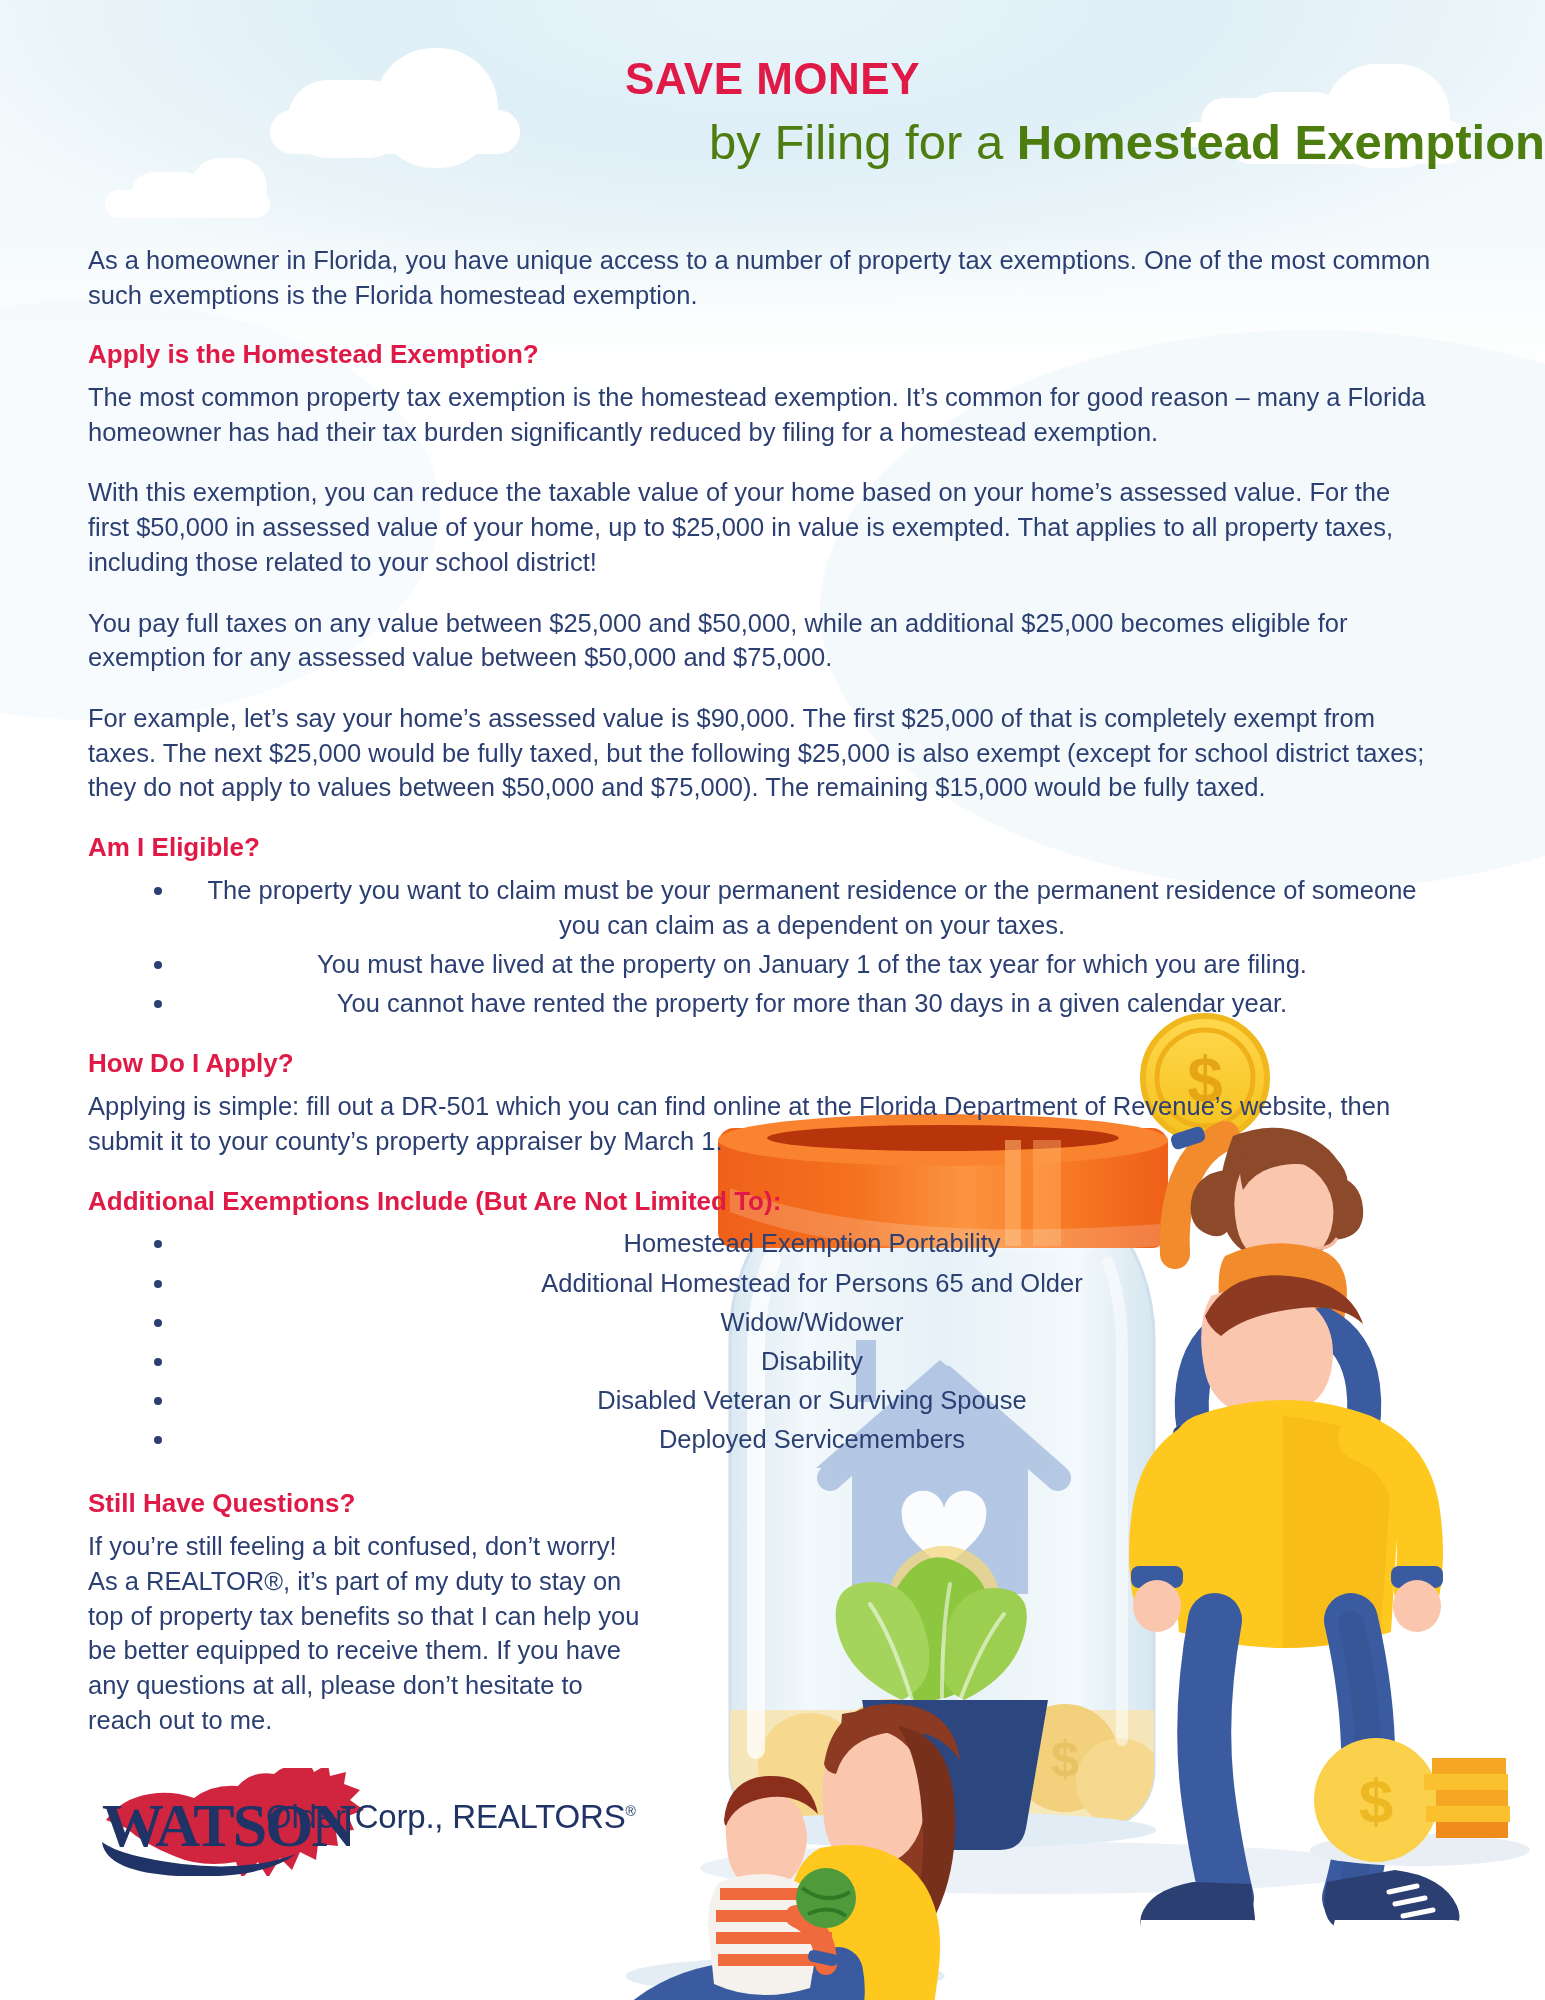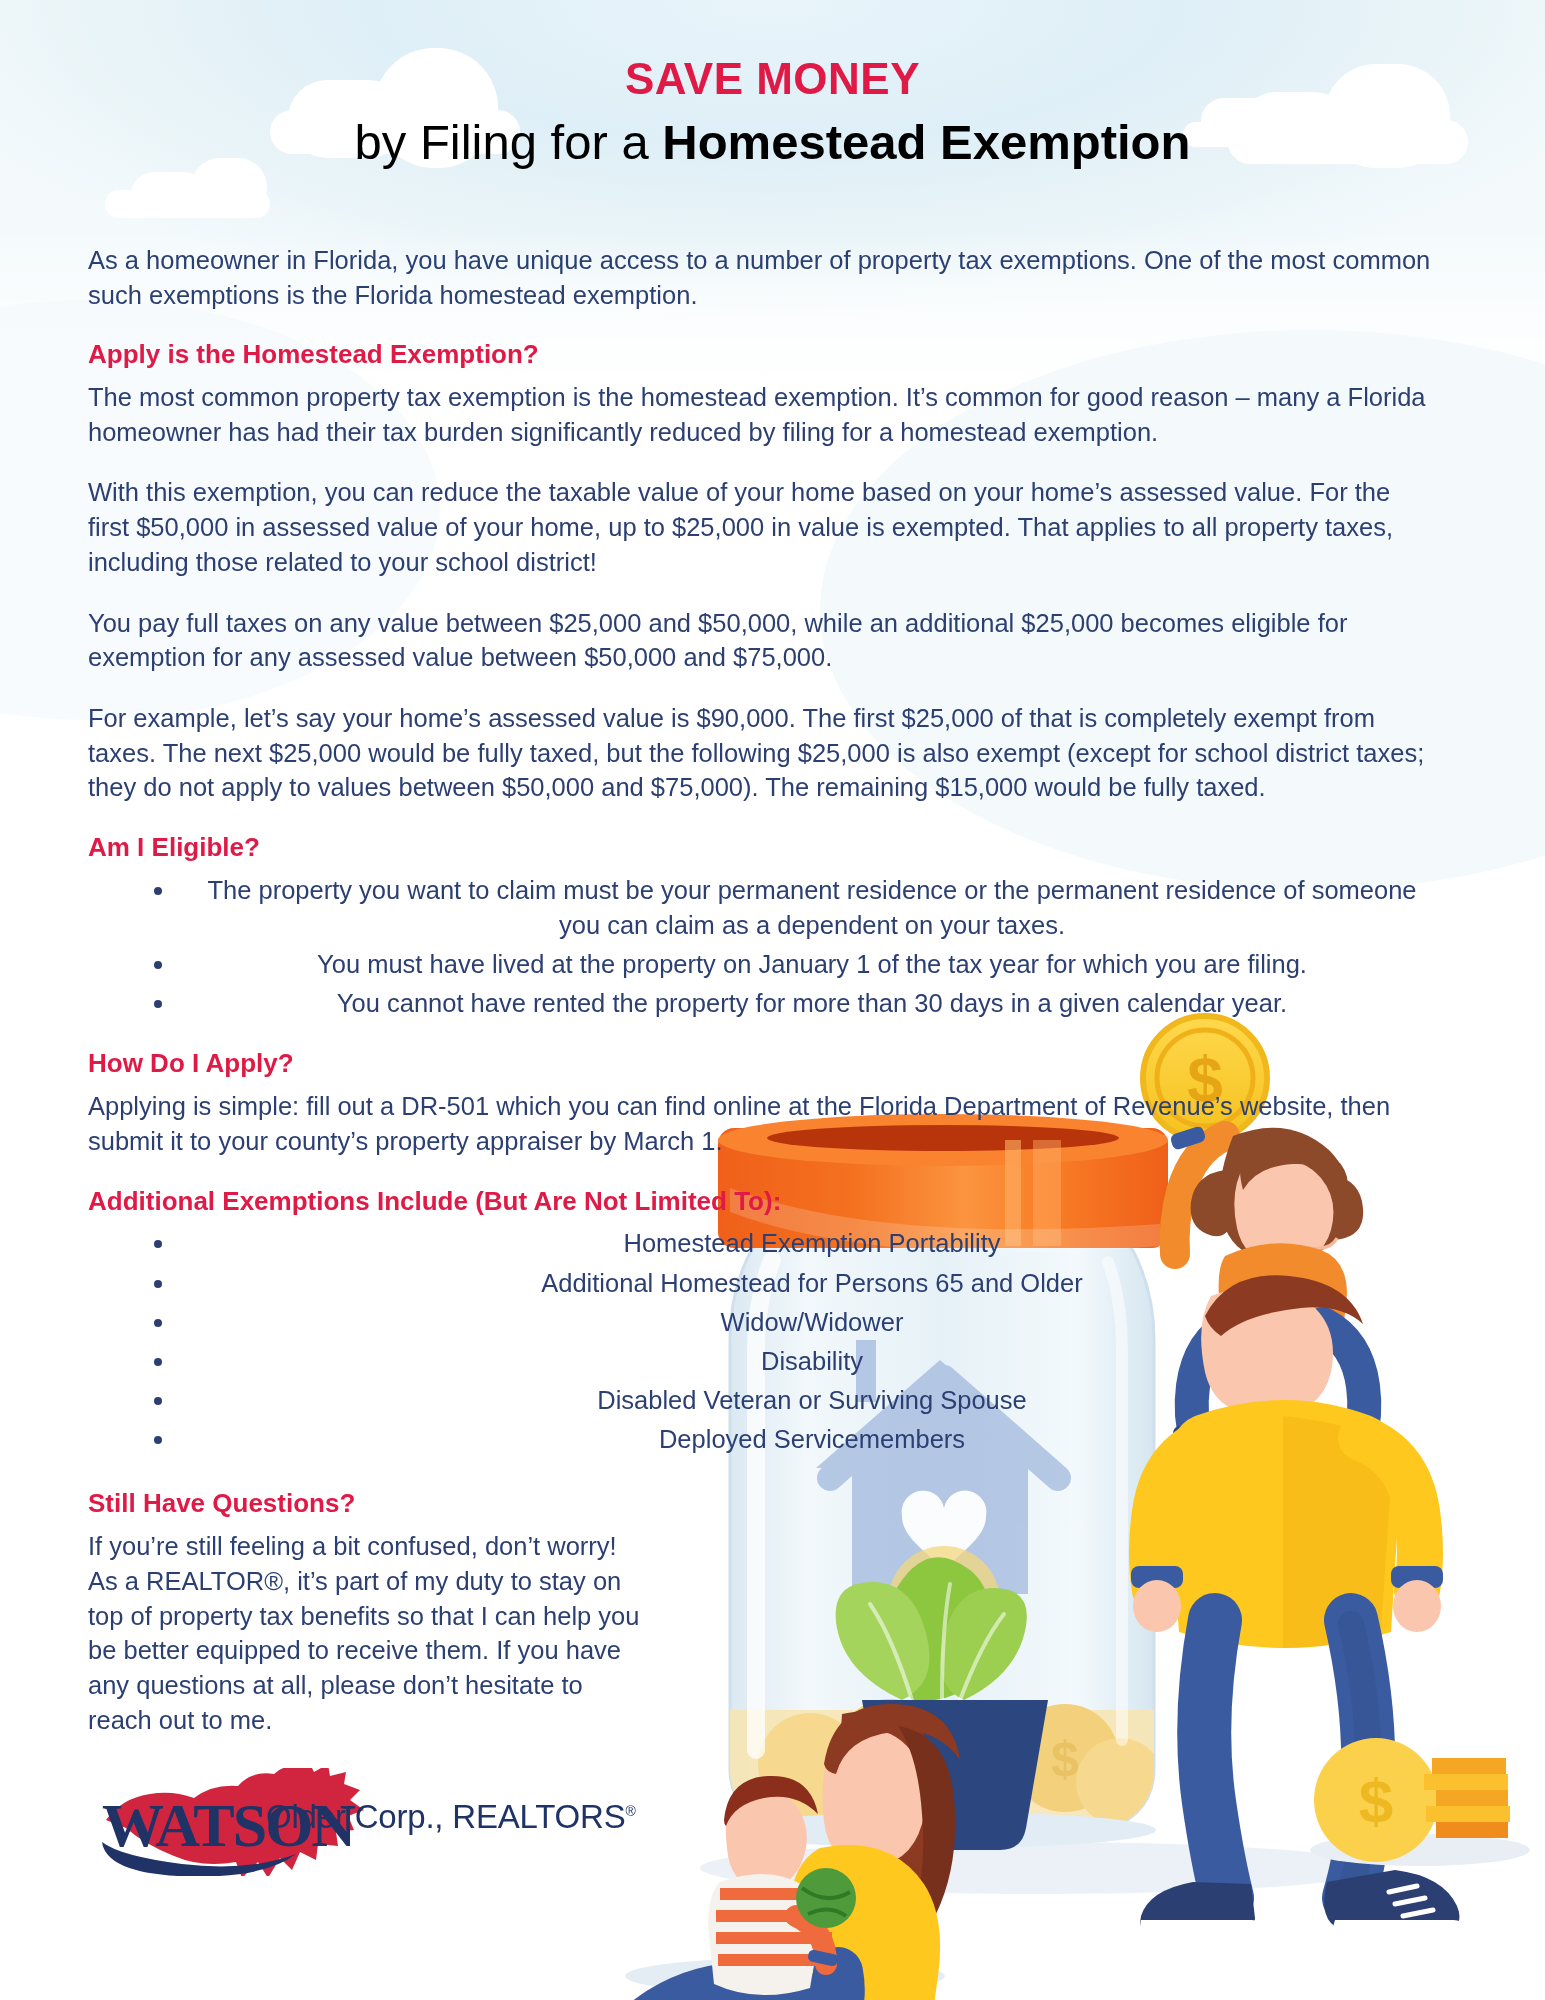--- a/index.html
+++ b/index.html
@@ -70,22 +70,23 @@
     font-size: 44px;
     font-weight: 700;
     letter-spacing: 0.5px;
     color: #e01a46;
     line-height: 1.05;
   }
   .title-sub {
     margin-top: 12px;
     font-size: 49px;
     font-weight: 400;
-    color: #000000;
+    color: #4d7c0f;
     line-height: 1.15;
+    text-align: right;
   }
   .title-sub b { font-weight: 700; }
 
   
   .content {
     position: absolute;
     left: 88px;
     top: 243px;
     width: 1350px;
     z-index: 6;

